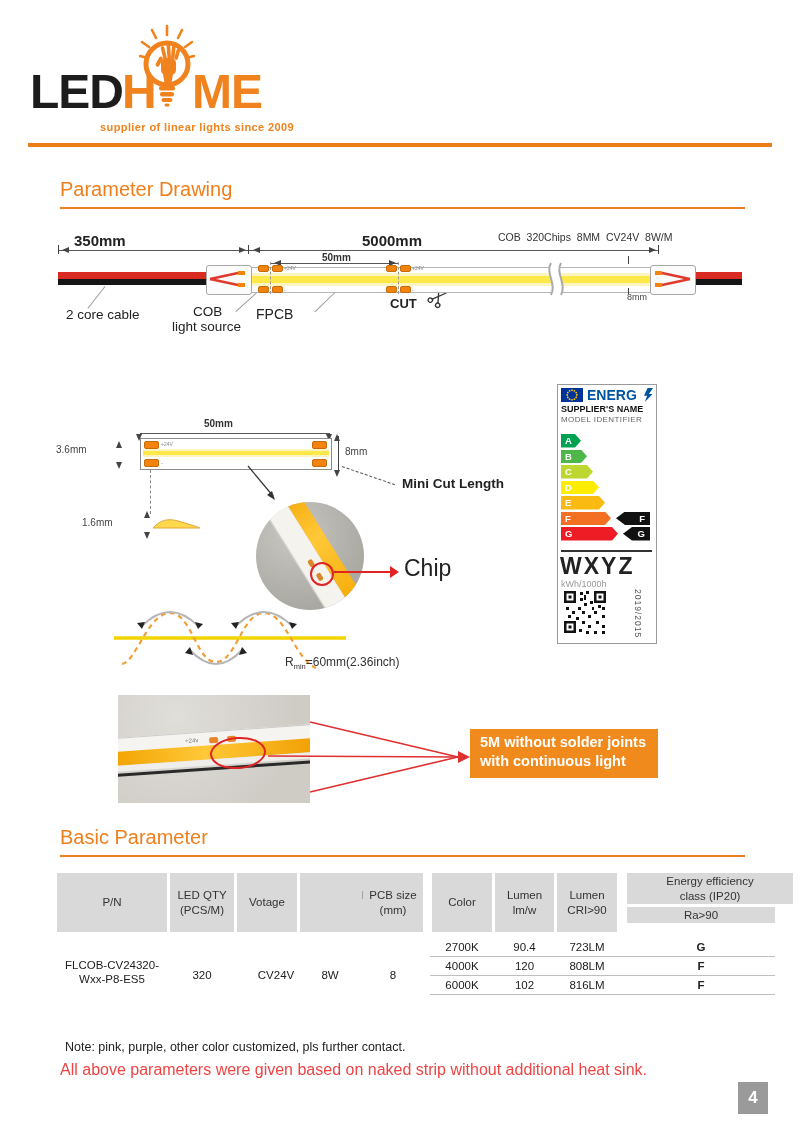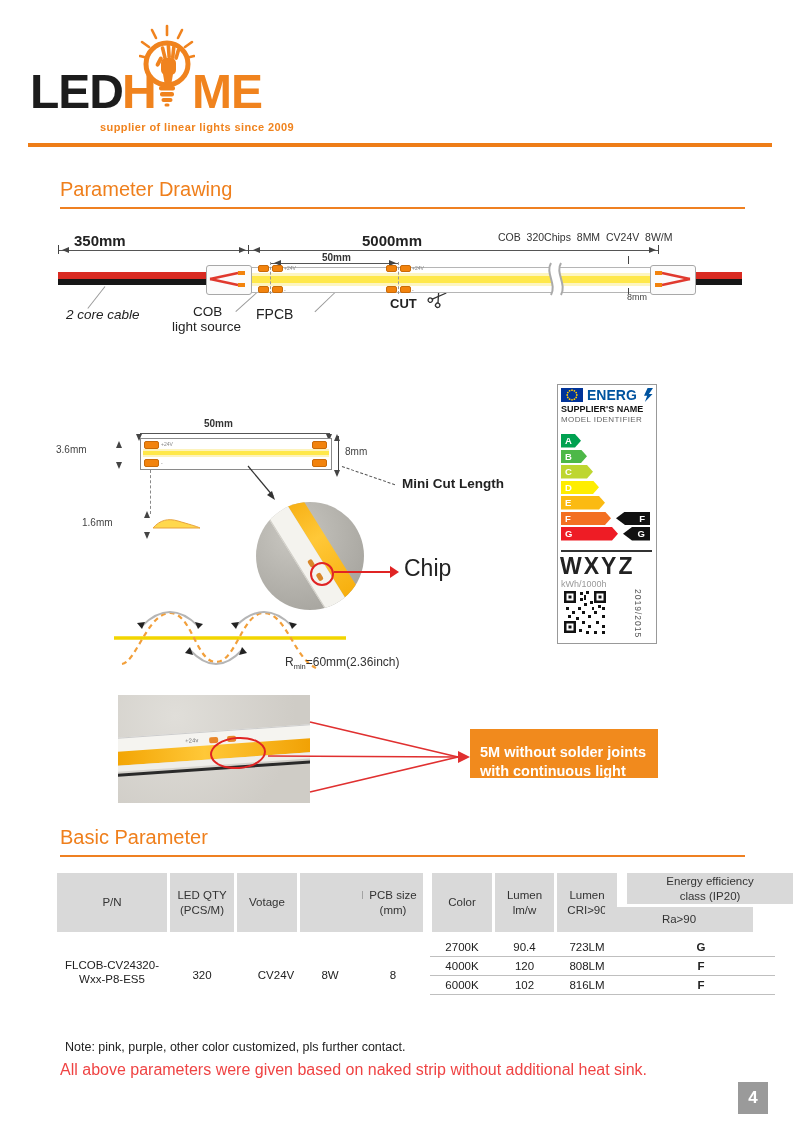--- a/index.html
+++ b/index.html
@@ -58,21 +58,21 @@
   .ea-2{width:32px;background:#bed630;}
   .ea-3{width:38px;background:#feed01;}
   .ea-4{width:44px;background:#fbba12;}
   .ea-5{width:50px;background:#f36f21;}
   .ea-6{width:57px;background:#ee1c25;}
   .e-ind{position:absolute;height:13.5px;background:#111;clip-path:polygon(0 50%,9px 0,100% 0,100% 100%,9px 100%);color:#fff;font-size:9.5px;font-weight:bold;line-height:13.5px;text-align:right;padding-right:5px;box-sizing:border-box;}
   .bolt{position:absolute;left:644px;top:388px;width:9px;height:14px;background:#00539f;clip-path:polygon(40% 0,100% 0,55% 42%,95% 42%,10% 100%,35% 55%,0 55%);}
   .vtext{position:absolute;writing-mode:vertical-rl;font-size:8.5px;color:#555;letter-spacing:1px;}
   
   .photo{position:absolute;left:118px;top:695px;width:192px;height:108px;overflow:hidden;background:radial-gradient(circle at 30% 20%,#e0ded9,#cfccc6 75%);}
-  .callout-box{position:absolute;left:470px;top:729px;width:188px;height:49px;background:#f18a1d;color:#fff;font-weight:bold;font-size:14.5px;line-height:1.3;padding:14px 10px;box-sizing:border-box;}
+  .callout-box{position:absolute;left:470px;top:729px;width:188px;height:49px;background:#f18a1d;color:#fff;font-weight:bold;font-size:14.5px;line-height:1.3;padding:4px 10px;box-sizing:border-box;}
   
   .th{position:absolute;background:#d9d9d9;display:flex;align-items:center;justify-content:center;text-align:center;font-size:11.5px;color:#333;white-space:pre-line;line-height:1.3;}
   .td{position:absolute;font-size:11.5px;color:#222;text-align:center;line-height:1.25;}
   .trule{position:absolute;left:430px;width:345px;height:1px;background:#bfbfbf;}
   .note1{position:absolute;left:65px;top:1040px;font-size:12.5px;color:#222;}
   .note2{position:absolute;left:60px;top:1061px;font-size:16px;color:#ef4444;}
   .pagenum{position:absolute;left:738px;top:1082px;width:30px;height:32px;background:#9a9a9a;color:#fff;font-size:17px;font-weight:bold;display:flex;align-items:center;justify-content:center;}
 </style>
 </head>
 <body>
@@ -189,21 +189,21 @@
 
   <div class="lbl" style="left:390px;top:297px;font-size:13px;font-weight:bold;">CUT</div>
   <svg class="abs" style="left:428px;top:289px;transform:rotate(-55deg);" width="20" height="16" viewBox="0 0 20 16">
     <circle cx="3" cy="3.5" r="2.2" fill="none" stroke="#333" stroke-width="1.3"></circle>
     <circle cx="3" cy="12.5" r="2.2" fill="none" stroke="#333" stroke-width="1.3"></circle>
     <line x1="5" y1="4.5" x2="18" y2="12.5" stroke="#333" stroke-width="1.3"></line>
     <line x1="5" y1="11.5" x2="18" y2="3.5" stroke="#333" stroke-width="1.3"></line>
   </svg>
 
   <div class="leader" style="left:105px;top:286px;width:28px;transform:rotate(128deg);"></div>
-  <div class="anno" style="left:66px;top:307px;font-style:italic;">2 core cable</div>
+  <div class="anno" style="left:66px;top:307px;">2 core cable</div>
   <div class="leader" style="left:258px;top:291px;width:30px;transform:rotate(138deg);"></div>
   <div class="anno" style="left:193px;top:304px;">COB</div>
   <div class="anno" style="left:172px;top:319px;">light source</div>
   <div class="leader" style="left:335px;top:292px;width:28px;transform:rotate(136deg);"></div>
   <div class="anno" style="left:256px;top:306px;font-size:14px;">FPCB</div>
 
   <div class="dim-sm" style="left:204px;top:418px;">50mm</div>
   <div class="dimline" style="left:140px;top:433px;width:190px;"></div>
   <div class="tri-d" style="left:136px;top:434px;"></div>
   <div class="tri-d" style="left:326px;top:434px;"></div>
@@ -414,21 +414,21 @@
 W/m</div>
   <div class="th" style="left:363px;top:873px;width:60px;height:59px;">PCB size
 (mm)</div>
   <div class="th" style="left:432px;top:873px;width:60px;height:59px;">Color</div>
   <div class="th" style="left:495px;top:873px;width:59px;height:59px;">Lumen
 lm/w</div>
   <div class="th" style="left:557px;top:873px;width:60px;height:59px;">Lumen
 CRI&gt;90</div>
   <div class="th" style="left:627px;top:873px;width:166px;height:31px;">Energy efficiency
 class  (IP20)</div>
-  <div class="th" style="left:605px;top:907px;width:148px;height:25px;">Ra&gt;90</div>
+  <div class="th" style="left:627px;top:907px;width:148px;height:16px;">Ra&gt;90</div>
 
   <div class="td preline" style="left:57px;top:958px;width:110px;">FLCOB-CV24320-
 Wxx-P8-ES5</div>
   <div class="td" style="left:170px;top:968px;width:64px;">320</div>
   <div class="td" style="left:246px;top:968px;width:60px;">CV24V</div>
   <div class="td" style="left:300px;top:968px;width:60px;">8W</div>
   <div class="td" style="left:363px;top:968px;width:60px;">8</div>
 
   <div class="td" style="left:432px;top:940px;width:60px;">2700K</div>
   <div class="td" style="left:495px;top:940px;width:59px;">90.4</div>

